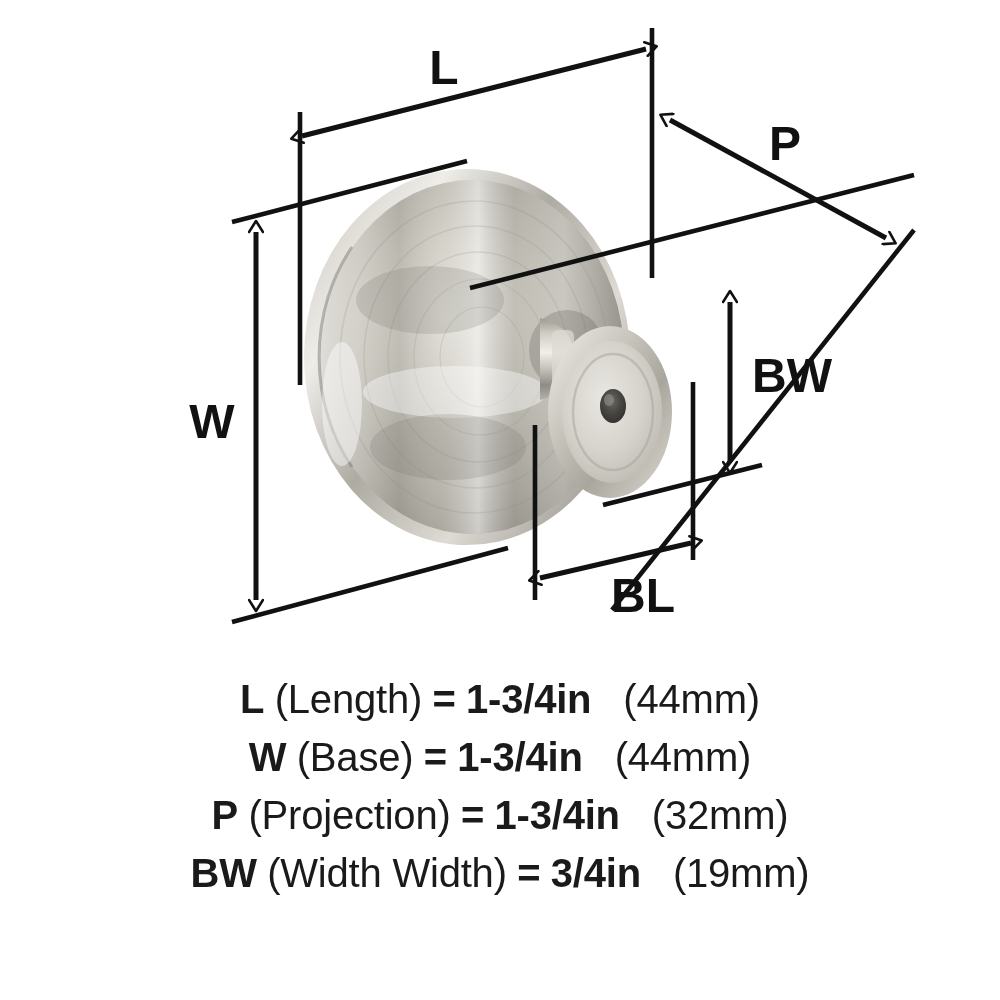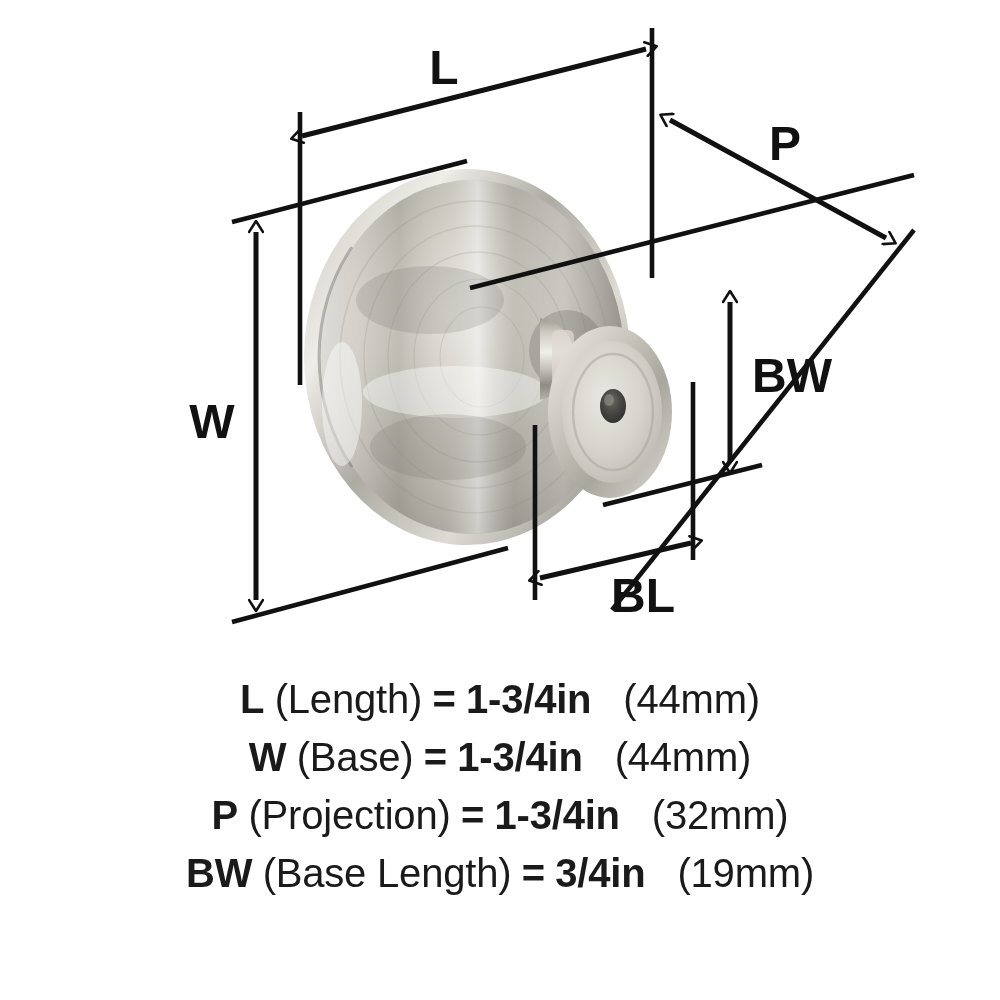--- a/index.html
+++ b/index.html
@@ -239,18 +239,18 @@
     <div class="legend-line">
       <span class="abbr">W</span><span class="sp"></span><span class="nm">(Base)</span><span class="sp"></span><span class="eq">=</span><span class="sp"></span><span class="val">1-3/4in</span><span class="mm">(44mm)</span>
     </div>
 
     <div class="legend-line">
       <span class="abbr">P</span><span class="sp"></span><span class="nm">(Projection)</span><span class="sp"></span><span class="eq">=</span><span class="sp"></span><span class="val">1-3/4in</span><span class="mm">(32mm)</span>
     </div>
 
 
     <div class="legend-line">
-      <span class="abbr">BW</span><span class="sp"></span><span class="nm">(Base Length)</span><span class="sp"></span><span class="eq">=</span><span class="sp"></span><span class="val">3/4in</span><span class="mm">(19mm)</span>
+      <span class="abbr">BW</span><span class="sp"></span><span class="nm">(Width Width)</span><span class="sp"></span><span class="eq">=</span><span class="sp"></span><span class="val">3/4in</span><span class="mm">(19mm)</span>
     </div>
 
   </div>
 
 </div>
 
 </body></html>

